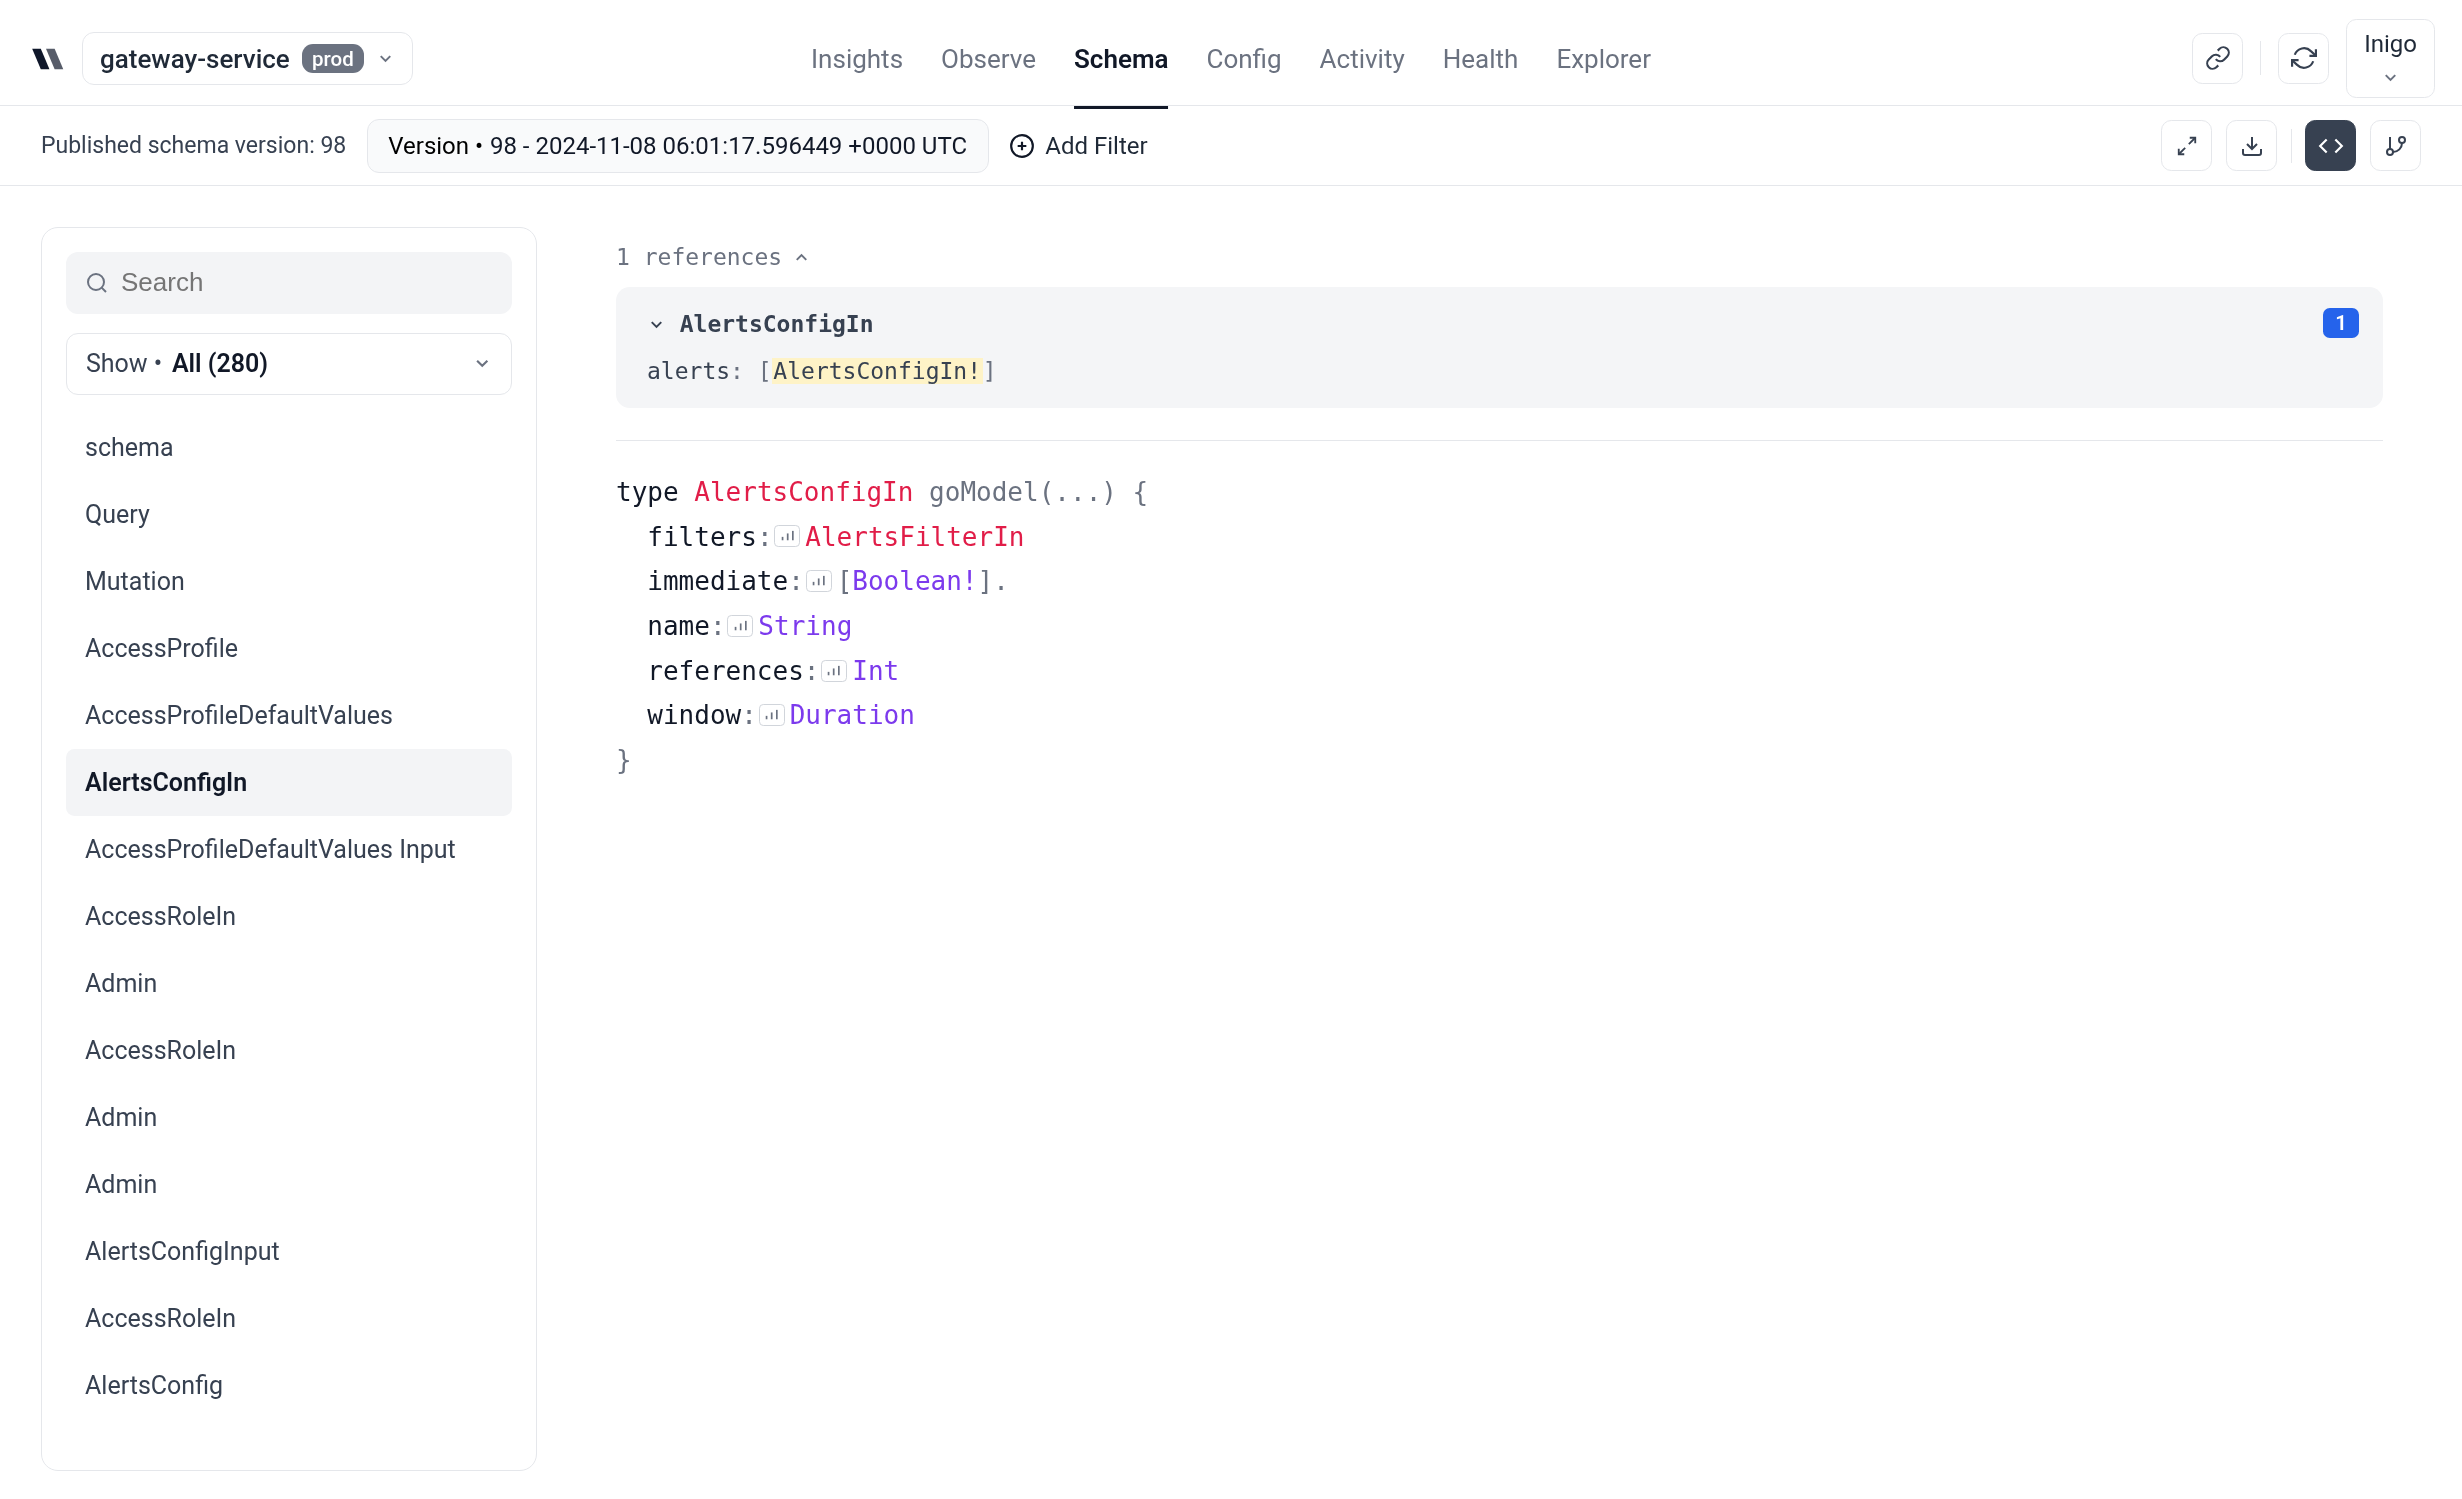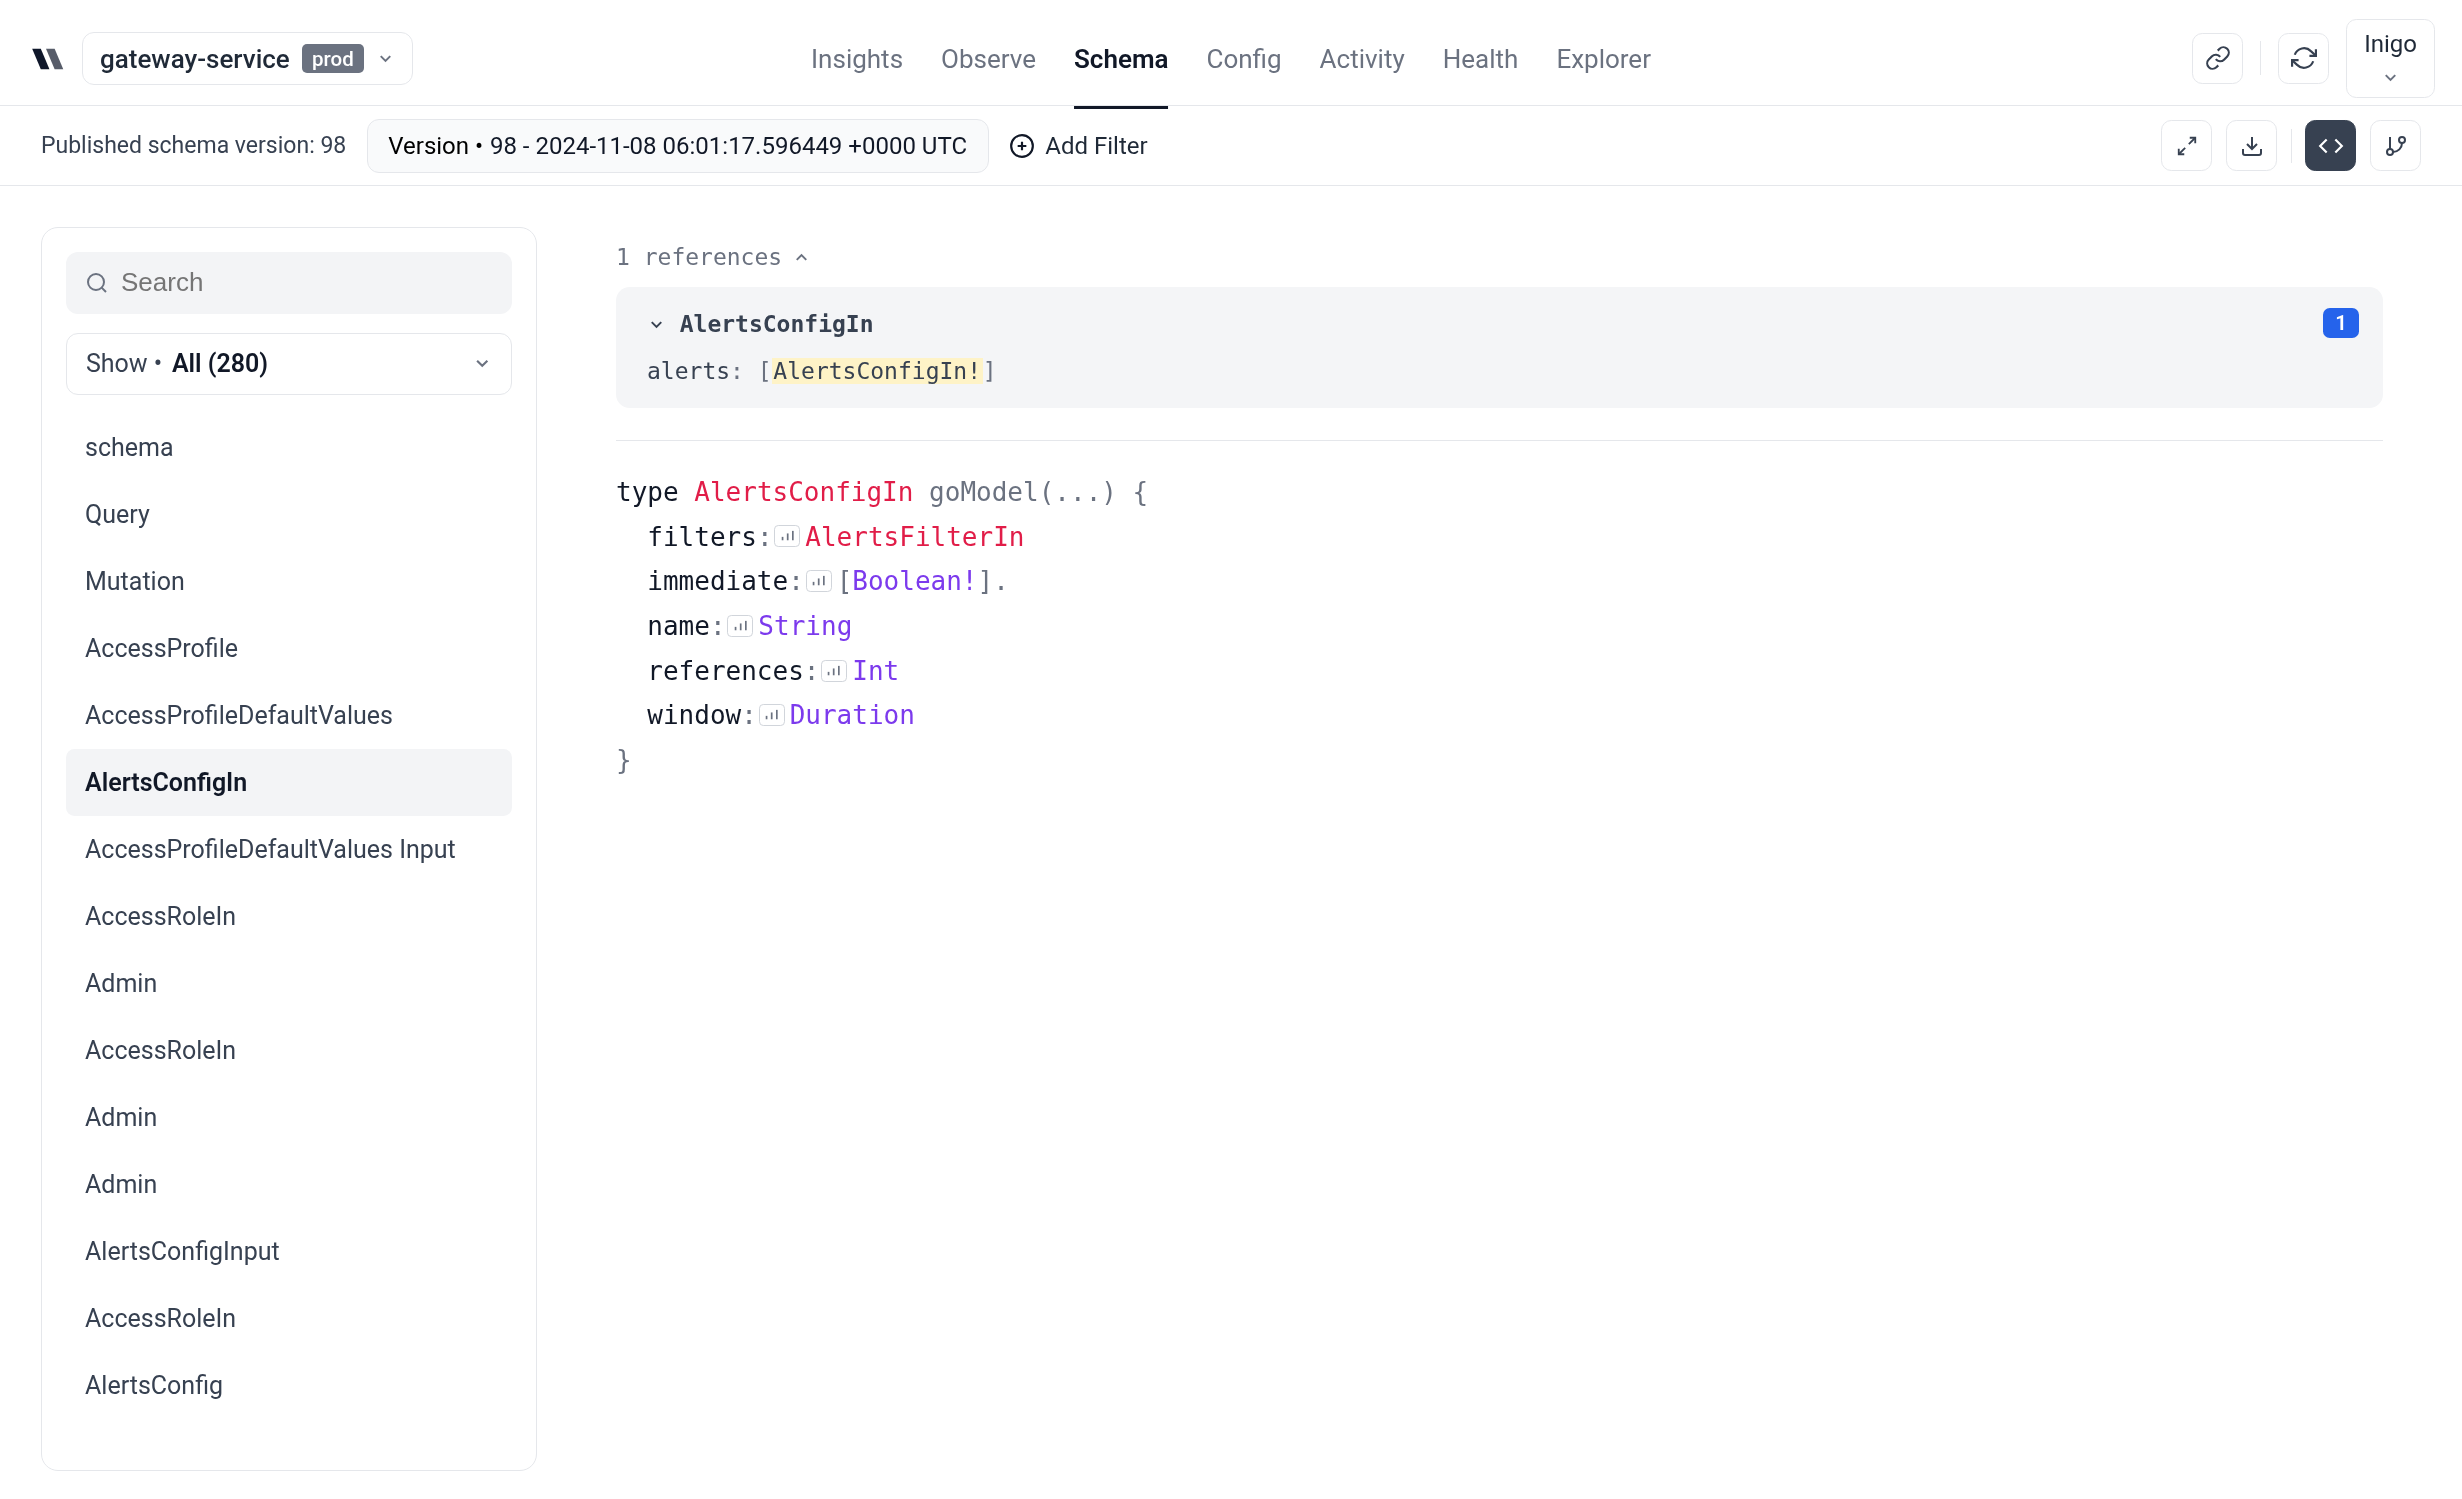--- a/index.html
+++ b/index.html
@@ -4,21 +4,21 @@
 <style>
 * { margin: 0; padding: 0; box-sizing: border-box; }
 body { font-family: -apple-system, BlinkMacSystemFont, 'Segoe UI', Roboto, sans-serif; background: #fff; color: #1f2937; font-size: 24px; }
 .app { width: 2462px; height: 1500px; background: #fff; border-radius: 20.5px; overflow: hidden; display: flex; flex-direction: column; margin-top: 12px; }
 
 
 .header { height: 94px; border-bottom: 0.9px solid #e5e7eb; display: flex; align-items: center; padding: 0 27px; gap: 17px; }
 .logo { width: 38px; height: 38px; display:flex; align-items:center; justify-content:center; }
 .service-selector { display: flex; align-items: center; gap: 12px; border: 0.9px solid #e5e7eb; border-radius: 12px; padding: 10.3px 17px; cursor: pointer; }
 .service-name { font-size: 26px; font-weight: 500; }
-.badge-prod { background: #6b7280; color: #fff; font-size: 20.5px; padding: 2.6px 10.3px; border-radius: 5px; font-weight: 500; }
+.badge-prod { background: #6b7280; color: #fff; font-size: 20.5px; padding: 2.6px 10.3px; border-radius: 11px; font-weight: 500; }
 .nav { display: flex; gap: 38px; margin-left: auto; margin-right: auto; position: absolute; left: 50%; transform: translateX(-50%); }
 .nav-item { font-size: 26px; color: #6b7280; cursor: pointer; padding: 32.5px 0; }
 .nav-item.active { color: #111827; font-weight: 600; border-bottom: 3.4px solid #111827; margin-bottom: -3.4px; }
 .header-actions { margin-left: auto; display: flex; align-items: center; gap: 17px; }
 .icon-btn { width: 51px; height: 51px; border: 0.9px solid #e5e7eb; border-radius: 10.3px; display: flex; align-items: center; justify-content: center; cursor: pointer; background: #fff; }
 .vsep { width: 0.9px; height: 34px; background: #e5e7eb; }
 .user-menu { display: flex; align-items: center; gap: 10.3px; border: 0.9px solid #e5e7eb; border-radius: 10.3px; padding: 10.3px 17px; cursor: pointer; font-size: 24px; flex-direction: column; }
 
 
 .subheader { height: 80px; border-bottom: 0.9px solid #e5e7eb; display: flex; align-items: center; padding: 0 41px; gap: 20.5px; }

